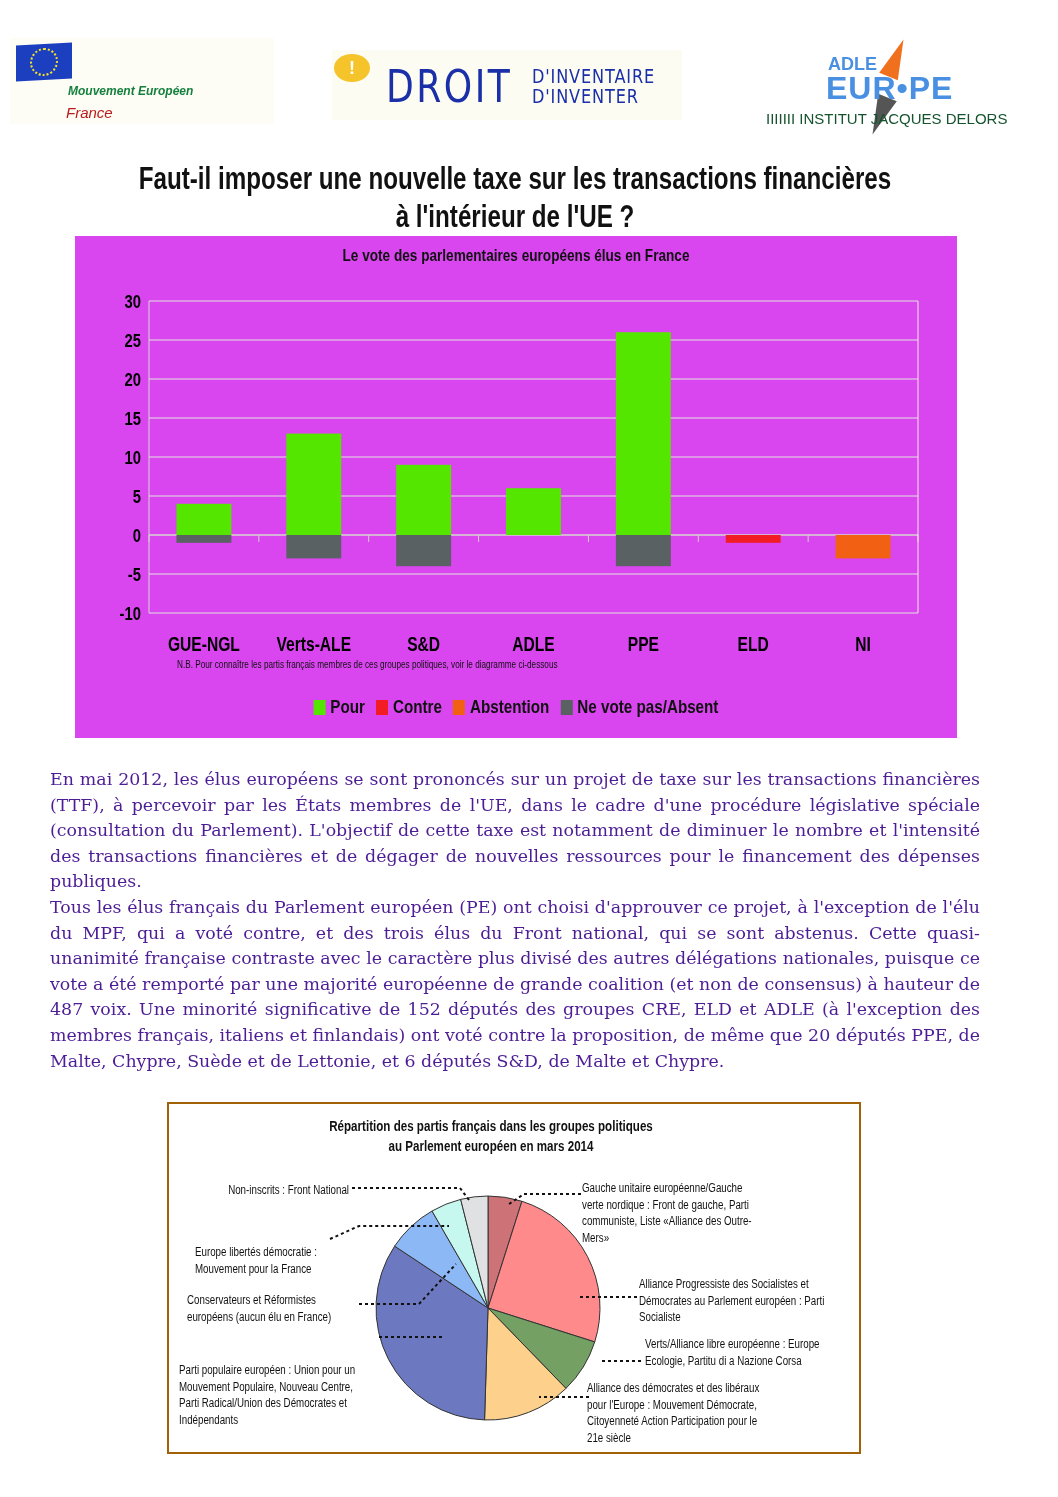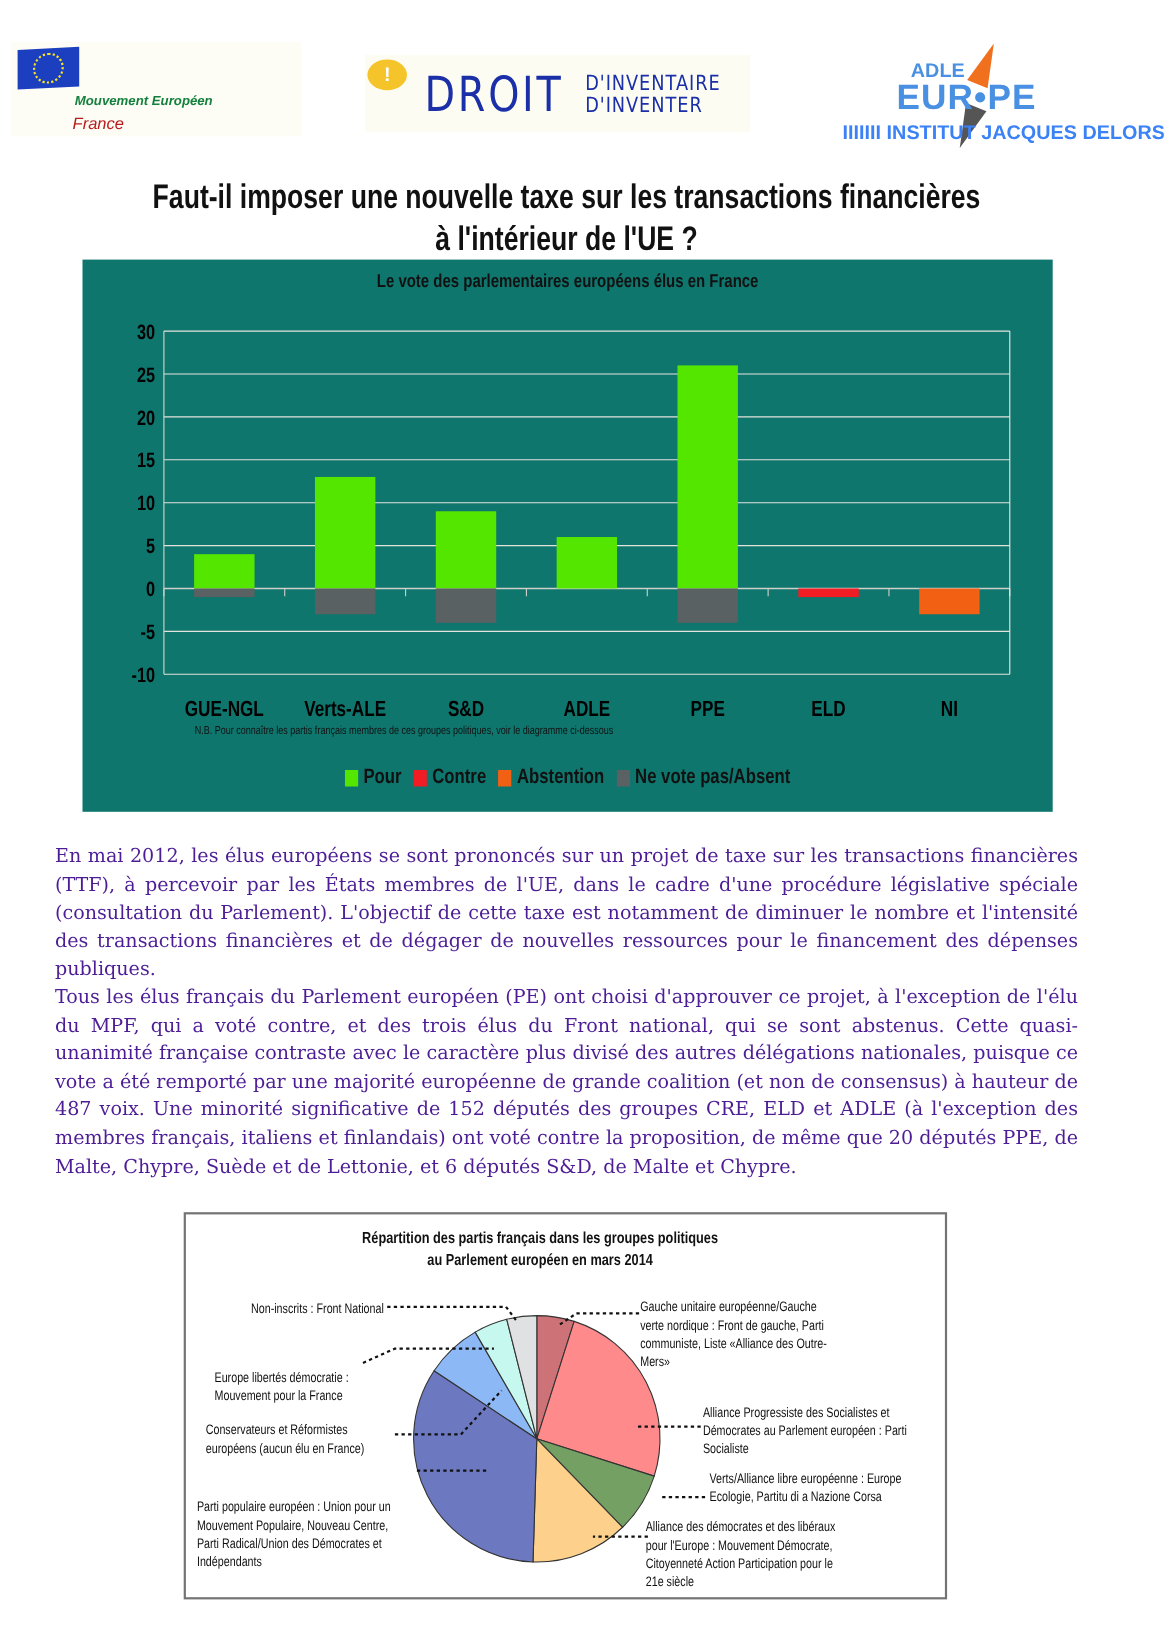--- a/index.html
+++ b/index.html
@@ -12,43 +12,43 @@
   .me-name { position: absolute; left: 58px; top: 46px; font-size: 12px; font-weight: bold; font-style: italic; color: #15803d; white-space: nowrap; }
   .me-sub { position: absolute; left: 56px; top: 66px; font-size: 15px; font-style: italic; color: #b91c1c; }
 
   .logo-droit { position: absolute; left: 332px; top: 50px; width: 350px; height: 70px; background: #fdfcf2; }
   .bubble { position: absolute; left: 2px; top: 4px; width: 36px; height: 28px; background: #f5c42a; border-radius: 50%; color: #fff; font-weight: bold; font-size: 18px; text-align: center; line-height: 28px; }
   .droit-big { position: absolute; left: 54px; top: 12px; font-family: "DejaVu Sans", sans-serif; font-size: 44px; letter-spacing: 3px; color: #1a2fa8; transform: scaleX(0.82); transform-origin: left; line-height: 50px; }
   .droit-small { position: absolute; left: 200px; top: 16px; font-family: "DejaVu Sans", sans-serif; font-size: 19px; line-height: 20px; color: #1a2fa8; letter-spacing: 1px; transform: scaleX(0.85); transform-origin: left; white-space: nowrap; }
 
   .logo-ne { position: absolute; left: 760px; top: 34px; width: 270px; height: 100px; }
   .ne-notre { position: absolute; left: 68px; top: 20px; font-size: 18px; font-weight: bold; color: #4a90e2; }
-  .ne-europe { position: absolute; left: 55px; top: 36px; font-size: 32px; font-weight: bold; color: #4a90e2; letter-spacing: 1px; }
-  .ne-inst { position: absolute; left: 6px; top: 76px; font-size: 18px; font-weight: bold; color: #3b82f6; white-space: nowrap; }
+  .ne-europe { position: absolute; left: 66px; top: 36px; font-size: 32px; font-weight: bold; color: #4a90e2; letter-spacing: 1px; }
+  .ne-inst { position: absolute; left: 6px; top: 76px; font-size: 15px; font-weight: normal; color: #14532d; white-space: nowrap; }
   .needle-up { position: absolute; left: 126px; top: 4px; width: 0; height: 0; border-left: 10px solid transparent; border-right: 10px solid transparent; border-bottom: 40px solid #f0701e; transform: rotate(22deg); }
   .needle-down { position: absolute; left: 110px; top: 62px; width: 0; height: 0; border-left: 10px solid transparent; border-right: 10px solid transparent; border-top: 40px solid #555; transform: rotate(22deg); }
 
   
   .main-title { position: absolute; left: 0; top: 160px; width: 1030px; text-align: center; font-family: "Liberation Sans", sans-serif; font-weight: bold; font-size: 31px; line-height: 38px; transform: scaleX(0.78); transform-origin: 515px 0; color: #111; }
 
   
-  .chart-panel { position: absolute; left: 75px; top: 236px; width: 882px; height: 502px; background: #0f766e; }
+  .chart-panel { position: absolute; left: 75px; top: 236px; width: 882px; height: 502px; background: #d946ef; }
   .chart-subtitle { position: absolute; left: 0; top: 10px; width: 882px; text-align: center; font-weight: bold; font-size: 17px; transform: scaleX(0.8); transform-origin: 441px 0; }
   #bar-svg { position: absolute; left: 0; top: 0; }
   .nb-note { position: absolute; left: 102px; top: 422px; font-size: 10.5px; white-space: nowrap; transform: scaleX(0.78); transform-origin: left; }
   .legend { position: absolute; left: 0; top: 460px; width: 882px; display: flex; justify-content: center; gap: 14px; font-weight: bold; font-size: 19px; transform: scaleX(0.8); transform-origin: 441px 0; }
   .legend-item { display: flex; align-items: center; gap: 6px; }
   .legend-swatch { width: 15px; height: 15px; display: inline-block; }
 
   
   .body-text { position: absolute; left: 50px; top: 767px; width: 930px; font-family: "DejaVu Serif", serif; font-size: 17.4px; line-height: 25.6px; text-align: justify; color: #4c1d95; }
   .body-text p { margin: 0; }
 
   
-  .pie-box { position: absolute; left: 167px; top: 1102px; width: 690px; height: 348px; border: 2px solid #737373; background: #fff; }
+  .pie-box { position: absolute; left: 167px; top: 1102px; width: 690px; height: 348px; border: 2px solid #a16207; background: #fff; }
   .pie-title { position: absolute; left: 0; top: 12px; width: 644px; text-align: center; font-weight: bold; font-size: 14.5px; line-height: 20px; transform: scaleX(0.8); transform-origin: 322px 0; }
   #pie-svg { position: absolute; left: 0; top: 0; }
   .pie-label { position: absolute; font-size: 12.5px; line-height: 16.5px; transform: scaleX(0.78); transform-origin: left top; color: #111; }
   .pie-label.right-align { text-align: right; transform-origin: right top; }
 </style>
 </head>
 <body>
 
 <div class="logo-me">
   <div class="eu-flag">

